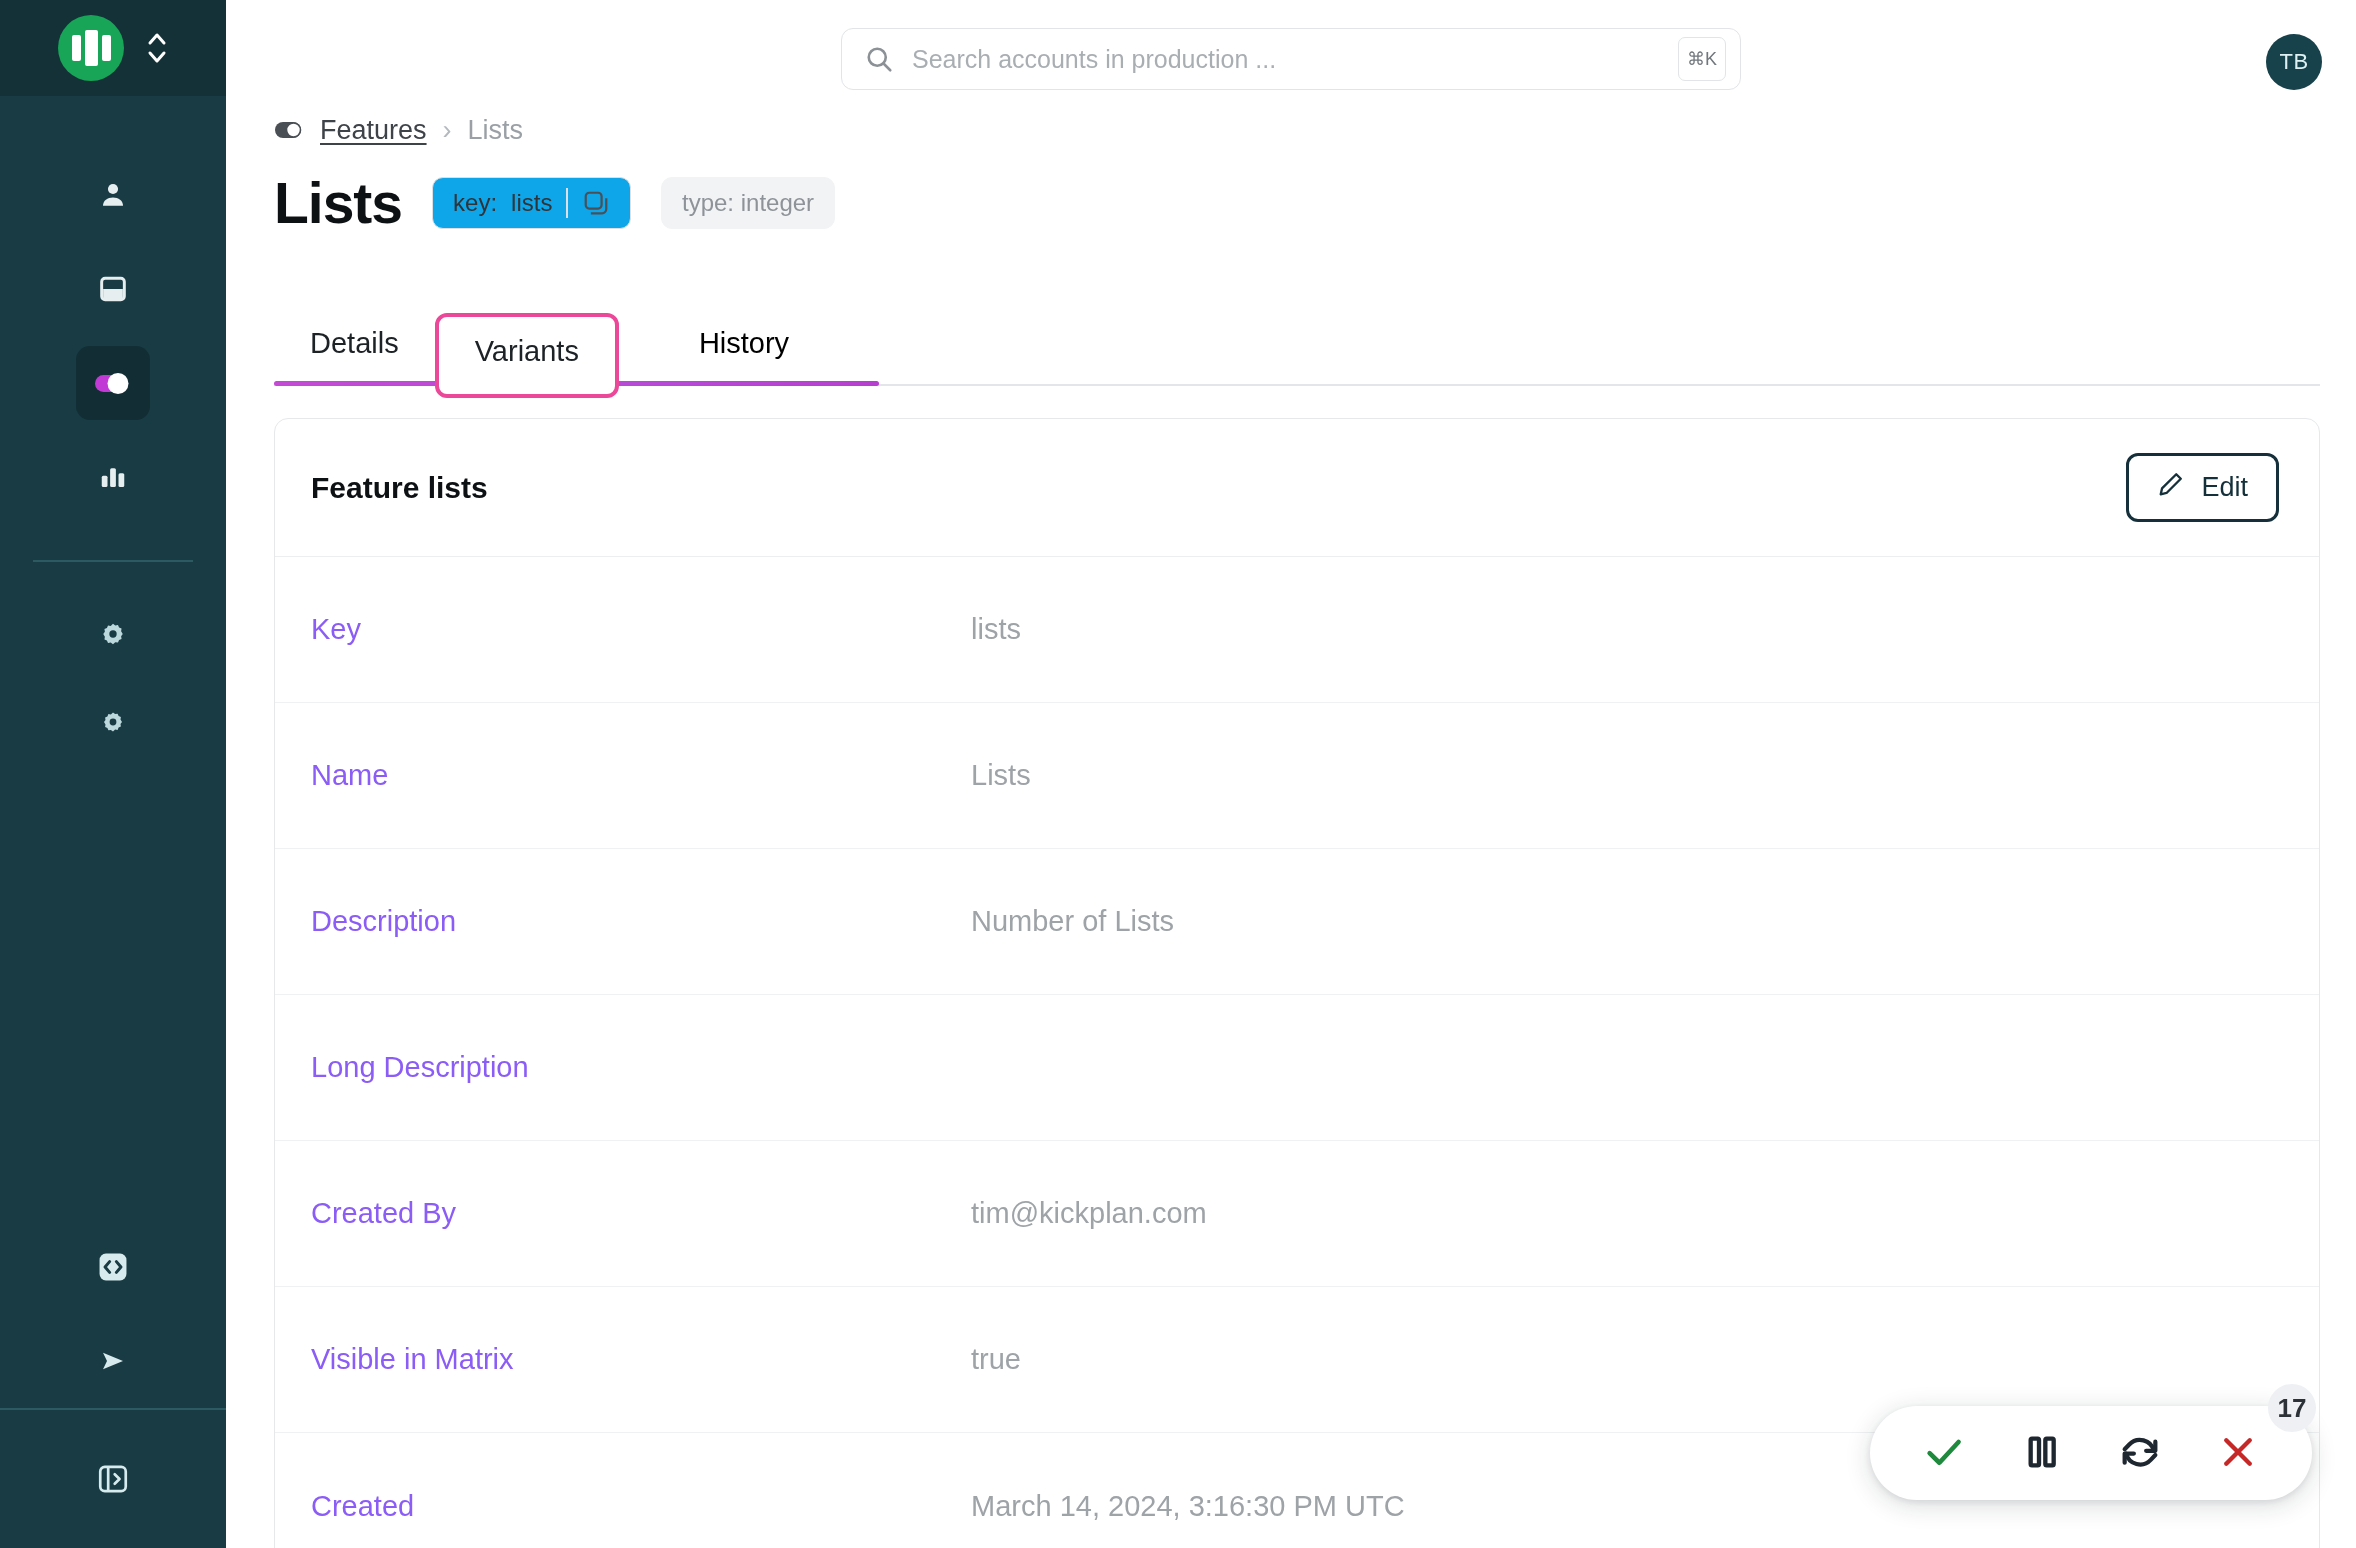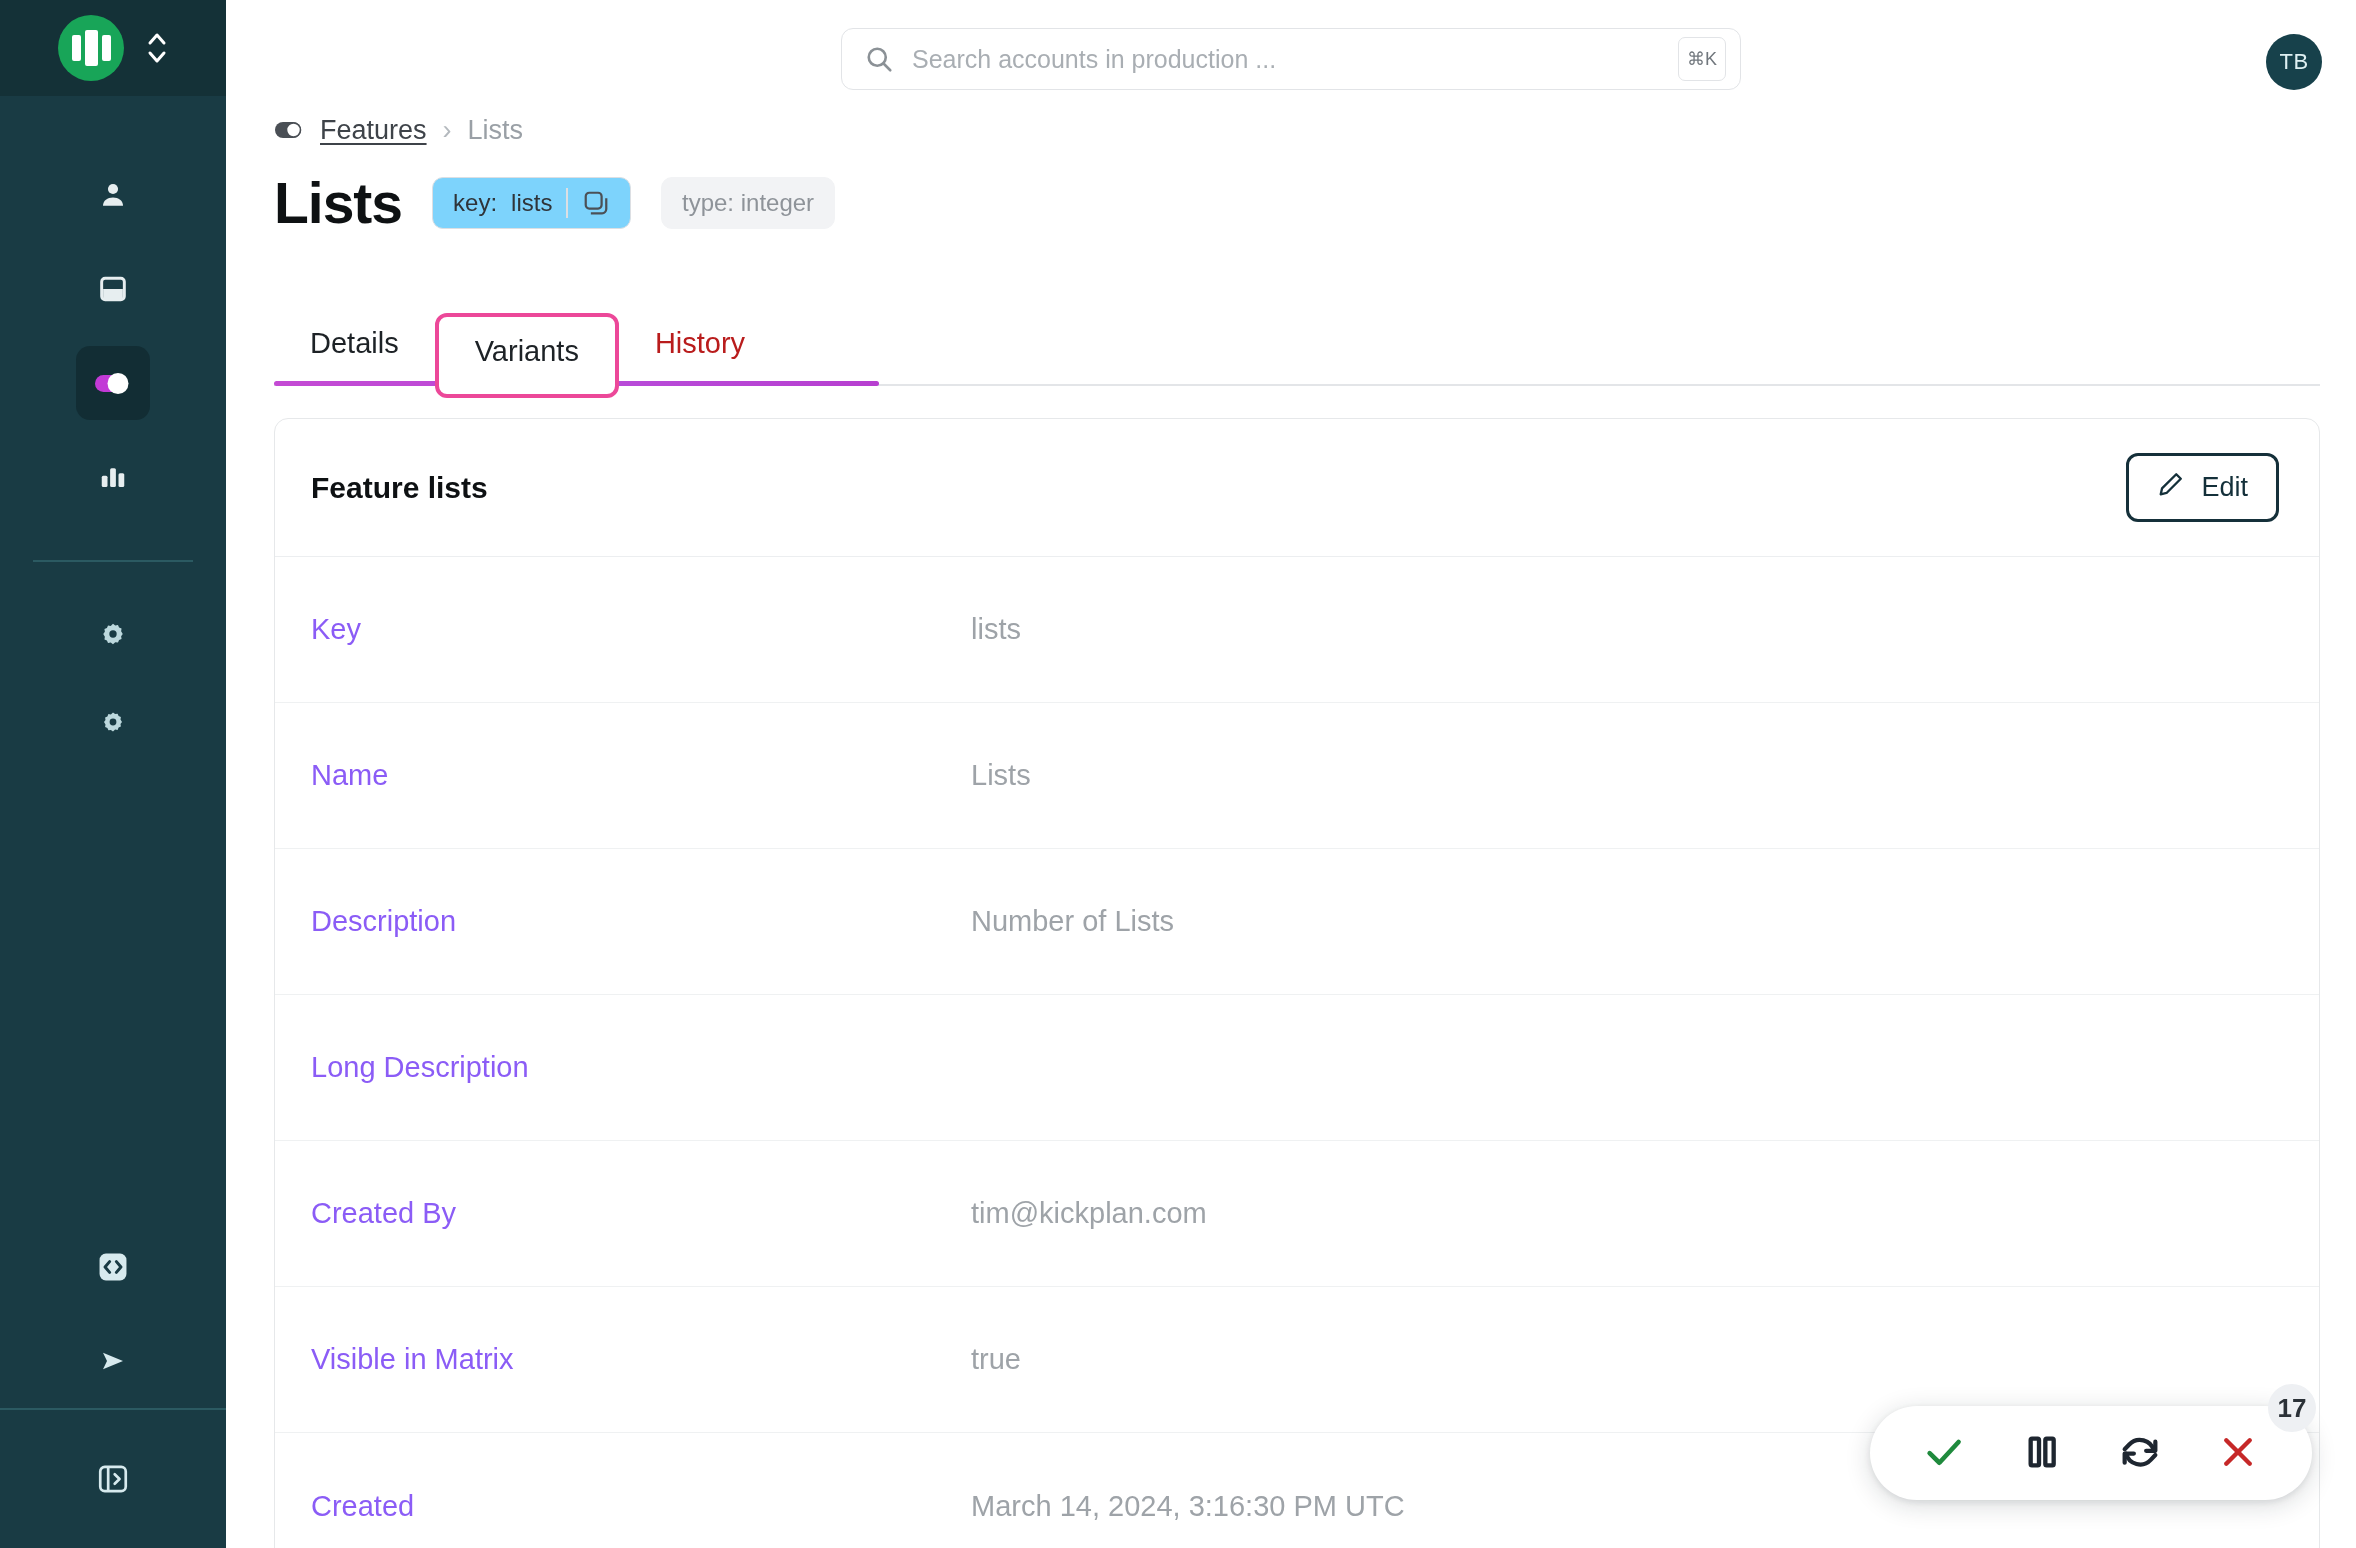--- a/index.html
+++ b/index.html
@@ -101,21 +101,21 @@
   }
   .bc-sep { color: #b4b9be; font-size: 27px; line-height: 1; }
   .bc-cur { font-size: 27px; color: #9aa0a6; }
 
   .titlerow { display: flex; align-items: center; gap: 30px; margin-top: 18px; }
   .page-title { font-size: 57px; font-weight: bold; color: #0e1113; letter-spacing: -1px; }
   .badge {
     height: 52px; border-radius: 11px; display: flex; align-items: center;
     padding: 0 20px; font-size: 24px; gap: 14px;
   }
-  .badge.outline { border: 1.6px solid #dcdfe3; color: #2f3439; background: #7dd3fc; }
+  .badge.outline { border: 1.6px solid #dcdfe3; color: #2f3439; background: #0ea5e9; }
   .badge.solid { background: #f2f3f5; color: #8e9399; border: 1.6px solid #f2f3f5;}
   .badge .vline { width: 1.6px; height: 30px; background: #dcdfe3; }
   .copy-ic { color: #4b5056; display:flex; align-items:center; }
 
   
   .tabs {
     display: flex; align-items: flex-end; margin-top: 42px;
     position: relative; height: 108px;
   }
   .tabline {
@@ -124,21 +124,21 @@
   .tabline-active {
     position: absolute; left: 0; bottom: 0; height: 5px; width: 605px;
     background: linear-gradient(90deg, #c44ad4 0%, #b84ad8 60%, #b73fd0 100%);
     border-radius: 3px;
   }
   .tab {
     font-size: 29px; padding: 0 36px 26px 36px; color: #1d2226;
     position: relative; background: transparent; border: none;
     font-family: "Liberation Sans", sans-serif; cursor: pointer;
   }
-  .tab.muted { color: #b91c1c; }
+  .tab.muted { color: #000000; margin-left: 44px; }
   .tab.focused {
     border: 4px solid #ec4899; border-radius: 12px;
     padding: 18px 36px 26px 36px; margin-bottom: -12px;
     background: #fff; z-index: 3;
   }
 
   
   .card {
     margin-top: 32px; border: 1.6px solid #e6e8ea; border-radius: 14px;
     background: #fff; overflow: hidden;

